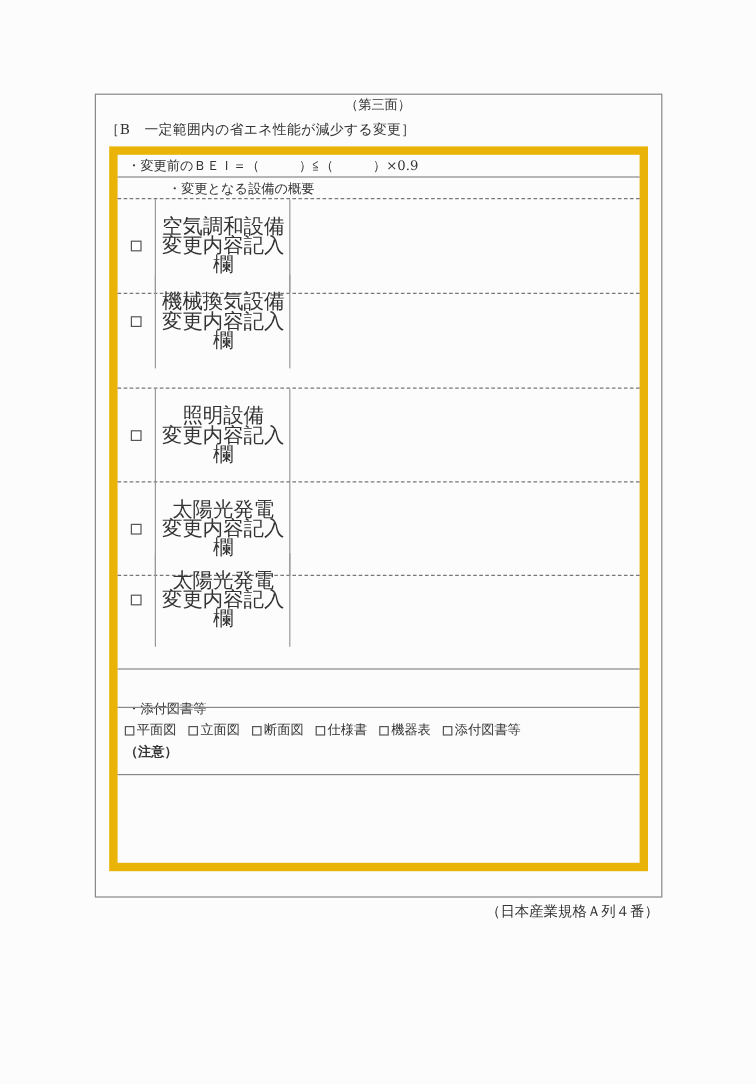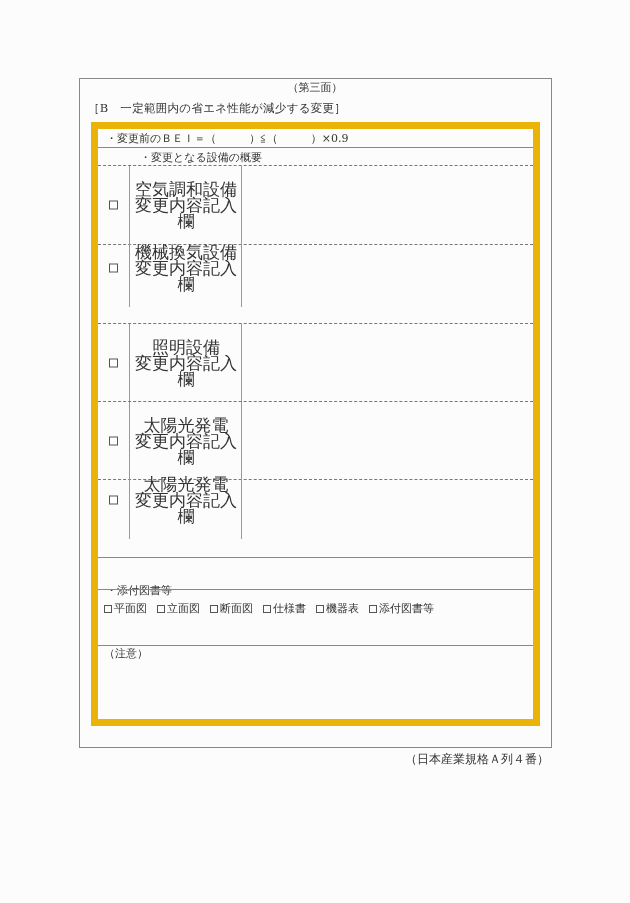--- a/index.html
+++ b/index.html
@@ -217,18 +217,18 @@
       <span>機器表</span>
     </span>
     <span class="cb-item">
       <span class="cb-box"></span>
       <span>添付図書等</span>
     </span>
   </div>
 
   <div class="hline" style="top:516px;"></div>
 
-  <div class="note-block" style="top:517px;">
+  <div class="note-block" style="top:490px;font-weight:bold;">
     <p>（注意）</p>
   </div>
 </div>
 
 <div class="footer-spec">（日本産業規格Ａ列４番）</div>
 
 </body></html>

